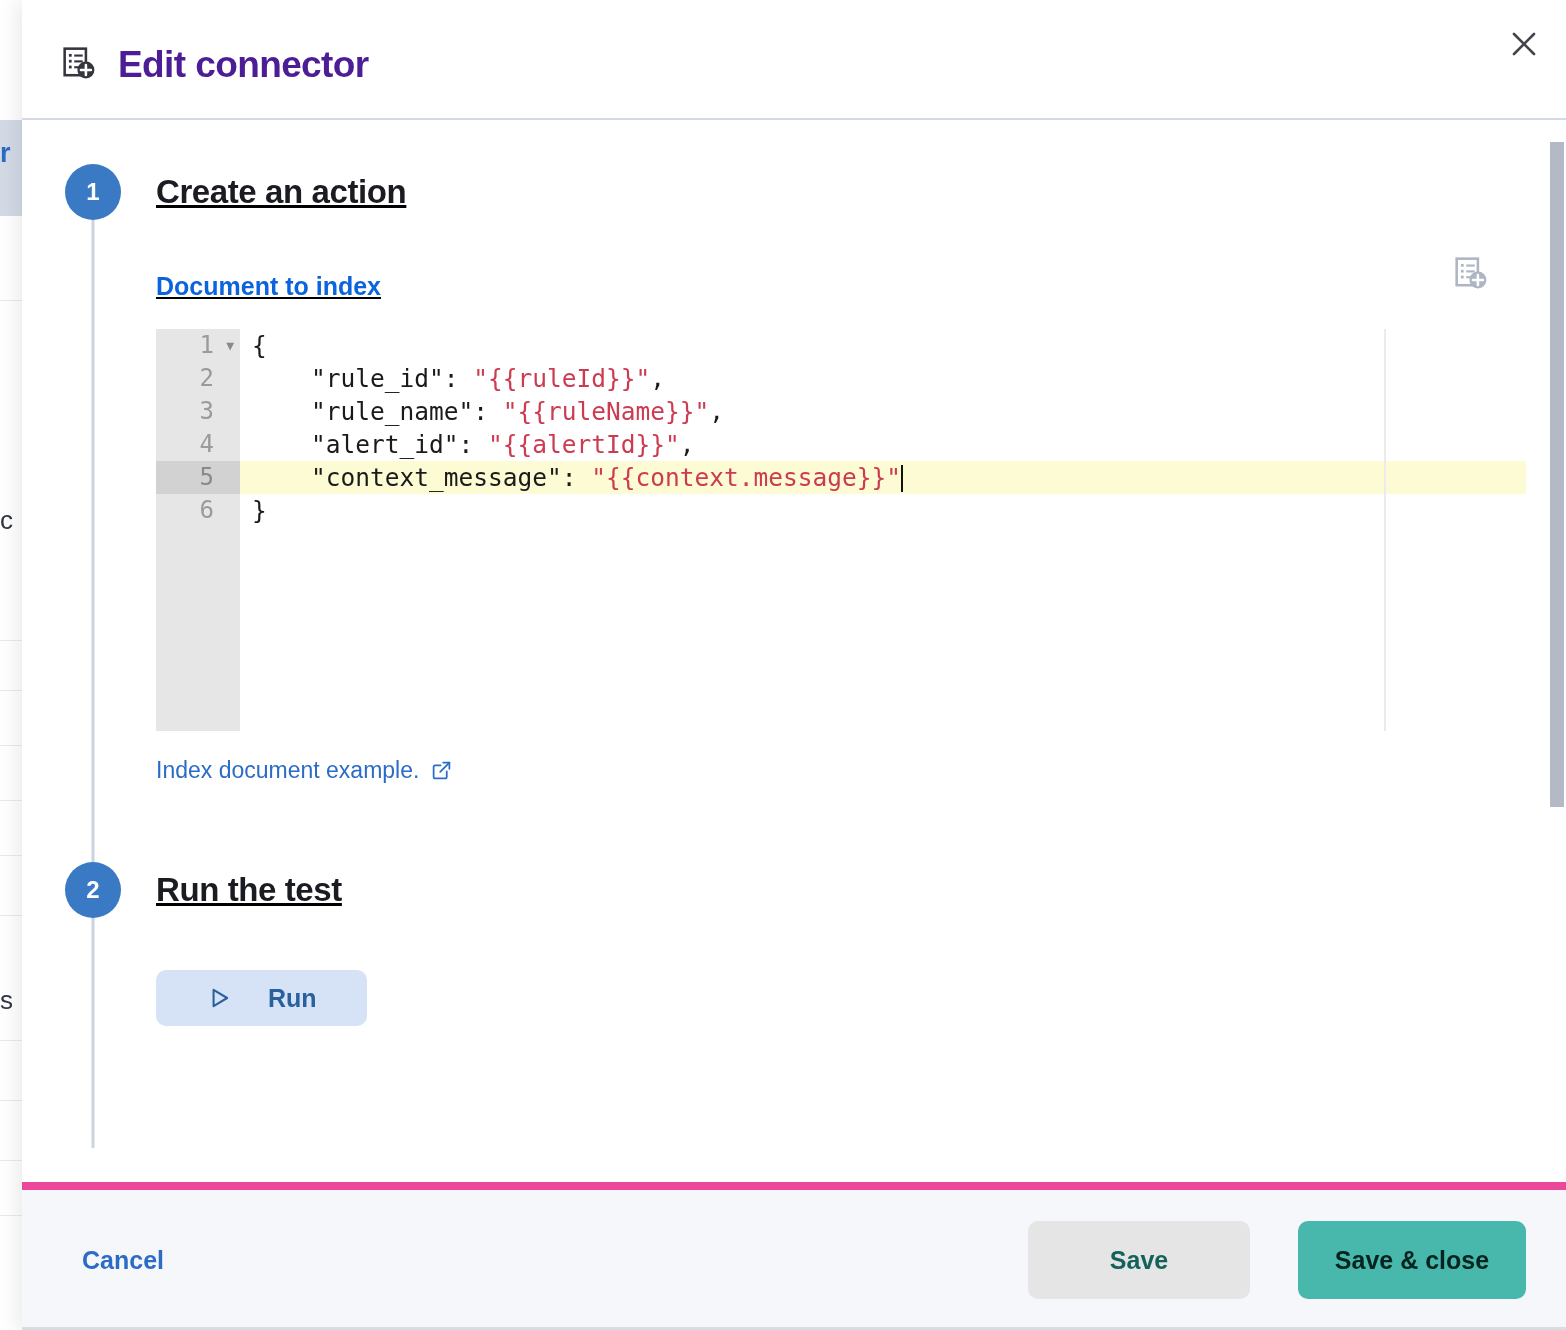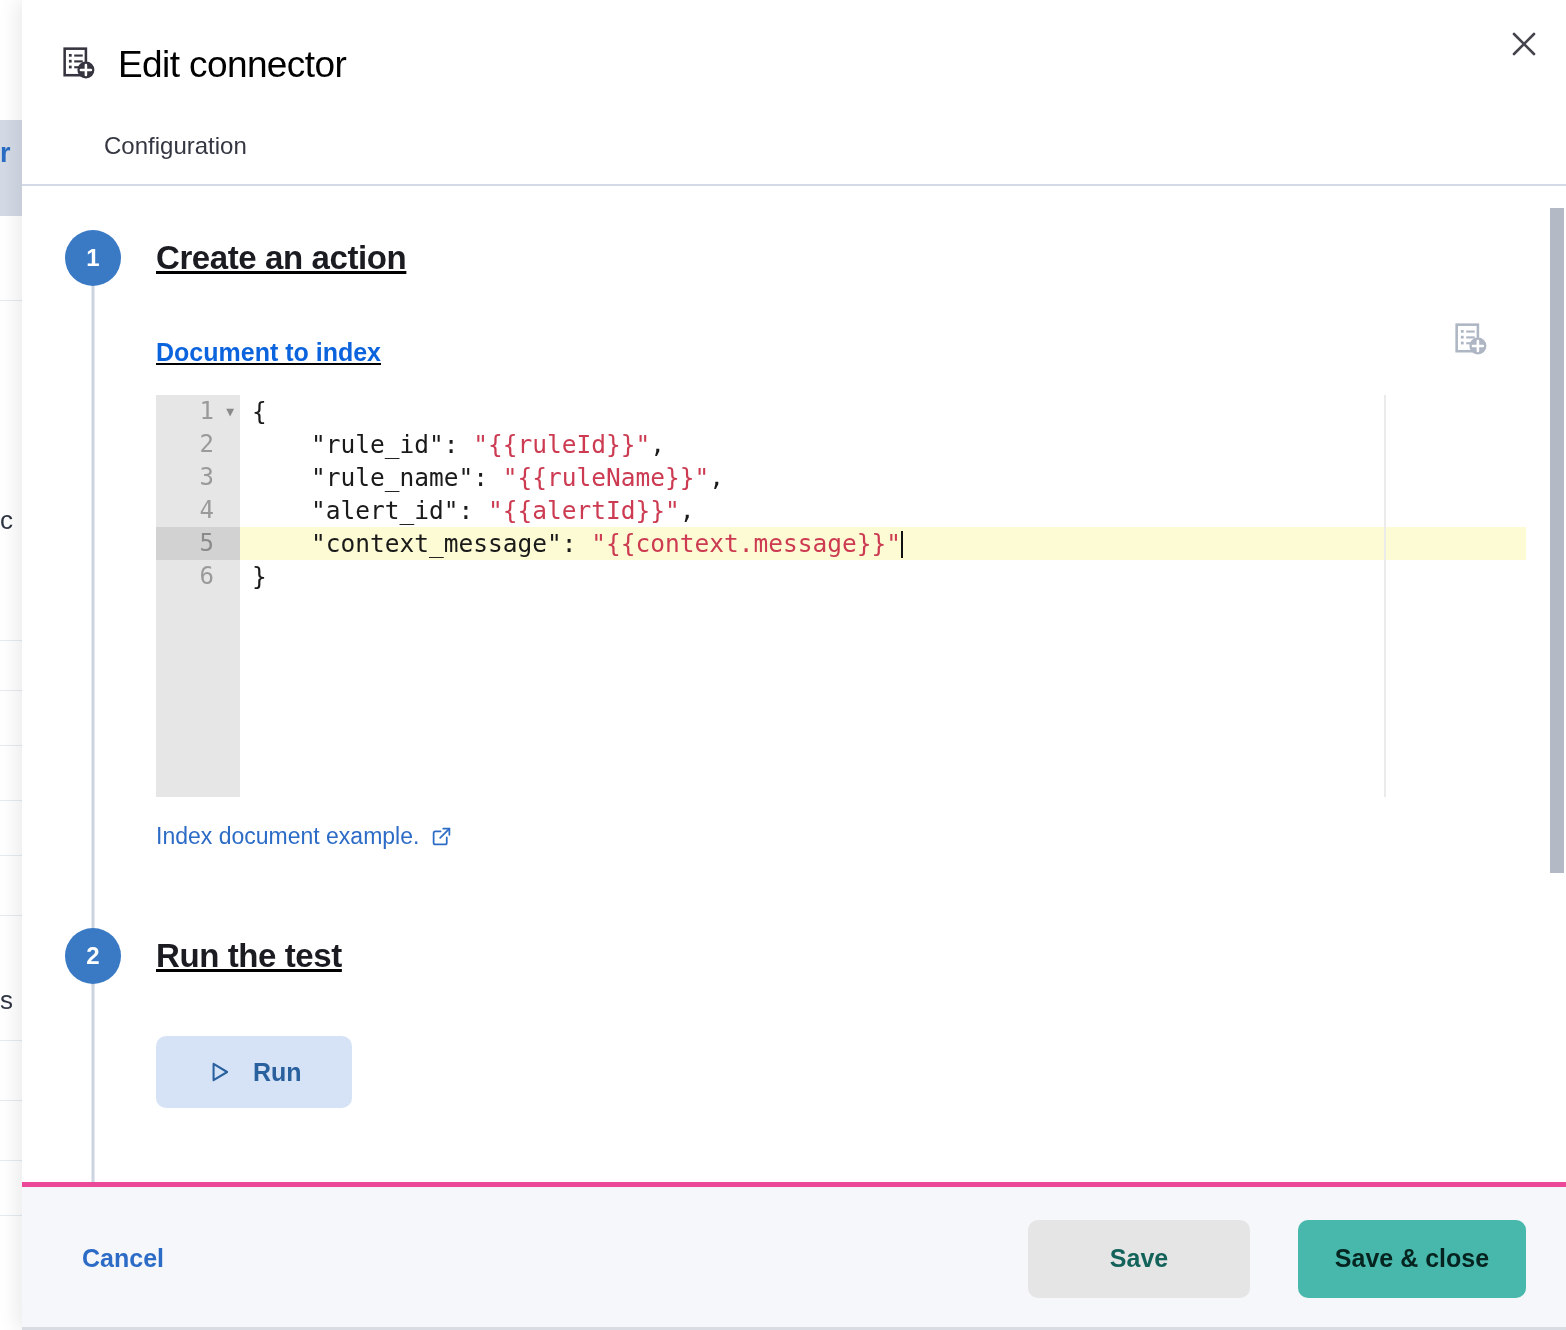--- a/index.html
+++ b/index.html
@@ -96,22 +96,22 @@
   .close-btn svg { display: block; }
 
   .title-row {
     display: flex;
     align-items: center;
     gap: 22px;
   }
   .title-icon { display: block; flex: 0 0 auto; }
   .flyout-title {
     font-size: 37px;
-    font-weight: 400;
-    color: #000000;
+    font-weight: 700;
+    color: #4c1d95;
     letter-spacing: -0.6px;
   }
 
   
   .tabs {
     display: flex;
     gap: 0;
     margin-top: 32px;
     position: relative;
   }
@@ -313,27 +313,27 @@
     text-decoration: none;
     cursor: pointer;
   }
   .editor-link svg { display: block; }
 
   
   .run-wrap { margin-top: 52px; }
   .run-btn {
     display: inline-flex;
     align-items: center;
-    gap: 21px;
+    gap: 36px;
     background: #d6e3f6;
     color: #29609e;
     border: none;
     border-radius: 10px;
     padding: 0 50px;
-    height: 72px;
+    height: 56px;
     font-size: 25px;
     font-weight: 700;
     cursor: pointer;
     font-family: "Liberation Sans", sans-serif;
   }
   .run-btn svg { display: block; }
 
   .step2 { margin-top: 78px; }
 
   
@@ -353,21 +353,21 @@
     background: #b3bac5;
     border-radius: 0;
     cursor: pointer;
   }
 
   
   .flyout-footer {
     flex: 0 0 auto;
     height: 148px;
     background: #f5f7fa;
-    border-top: 5px solid #ec4899;
+    border-top: 8px solid #ec4899;
     display: flex;
     align-items: center;
     padding: 0 40px 0 56px;
   }
   .cancel-btn {
     background: transparent;
     border: none;
     color: #2d6cc6;
     font-size: 25px;
     font-weight: 600;
@@ -453,21 +453,20 @@
           <rect x="11.5" y="19" width="5" height="2" fill="#34353f"></rect>
           <circle cx="22.5" cy="22.5" r="8" fill="#34353f"></circle>
           <path d="M22.5 17.8 V27.2 M17.8 22.5 H27.2" stroke="#fff" stroke-width="2.4" stroke-linecap="round"></path>
         </svg>
       </span>
       <h1 class="flyout-title">Edit connector</h1>
     </div>
 
     <div class="tabs">
       <div class="tabs-underline"></div>
-      <button class="tab">Configuration</button>
     </div>
   </div>
   <div class="header-divider"></div>
 
   <div class="flyout-body">
     <div class="steps">
 
       <div class="step step1">
         <div class="step-rail">
           <div class="step-badge">1</div>

